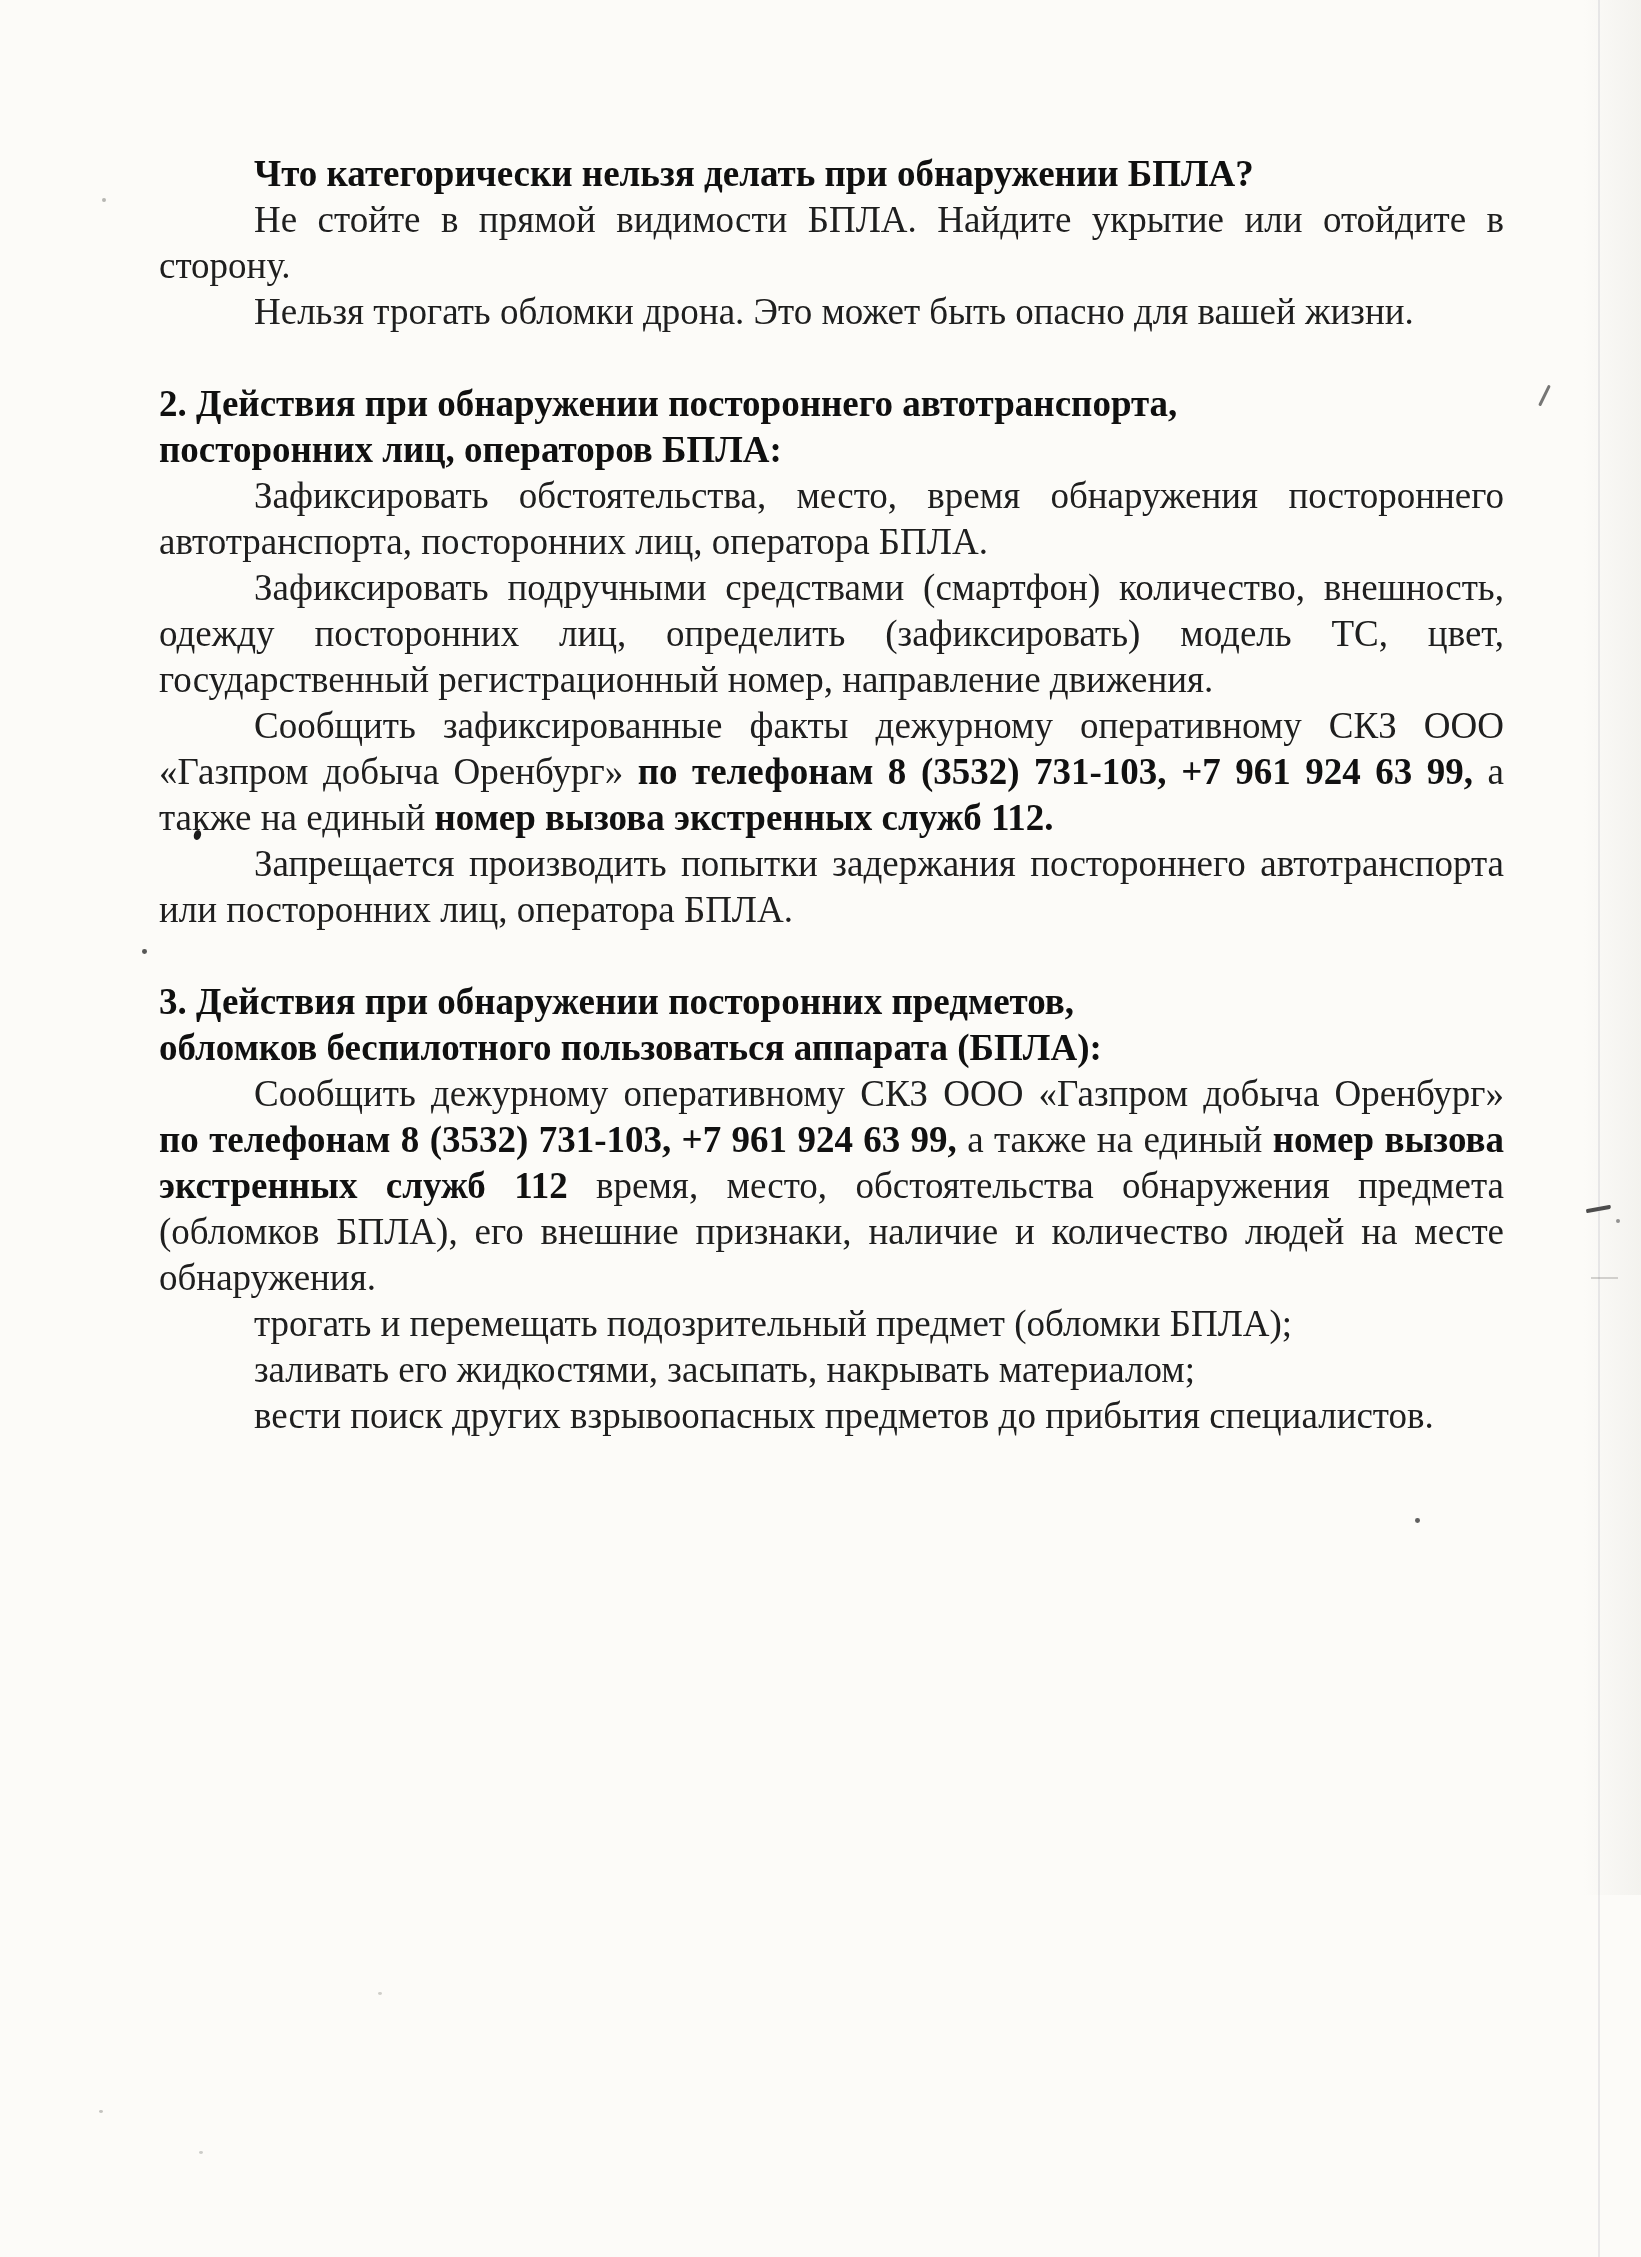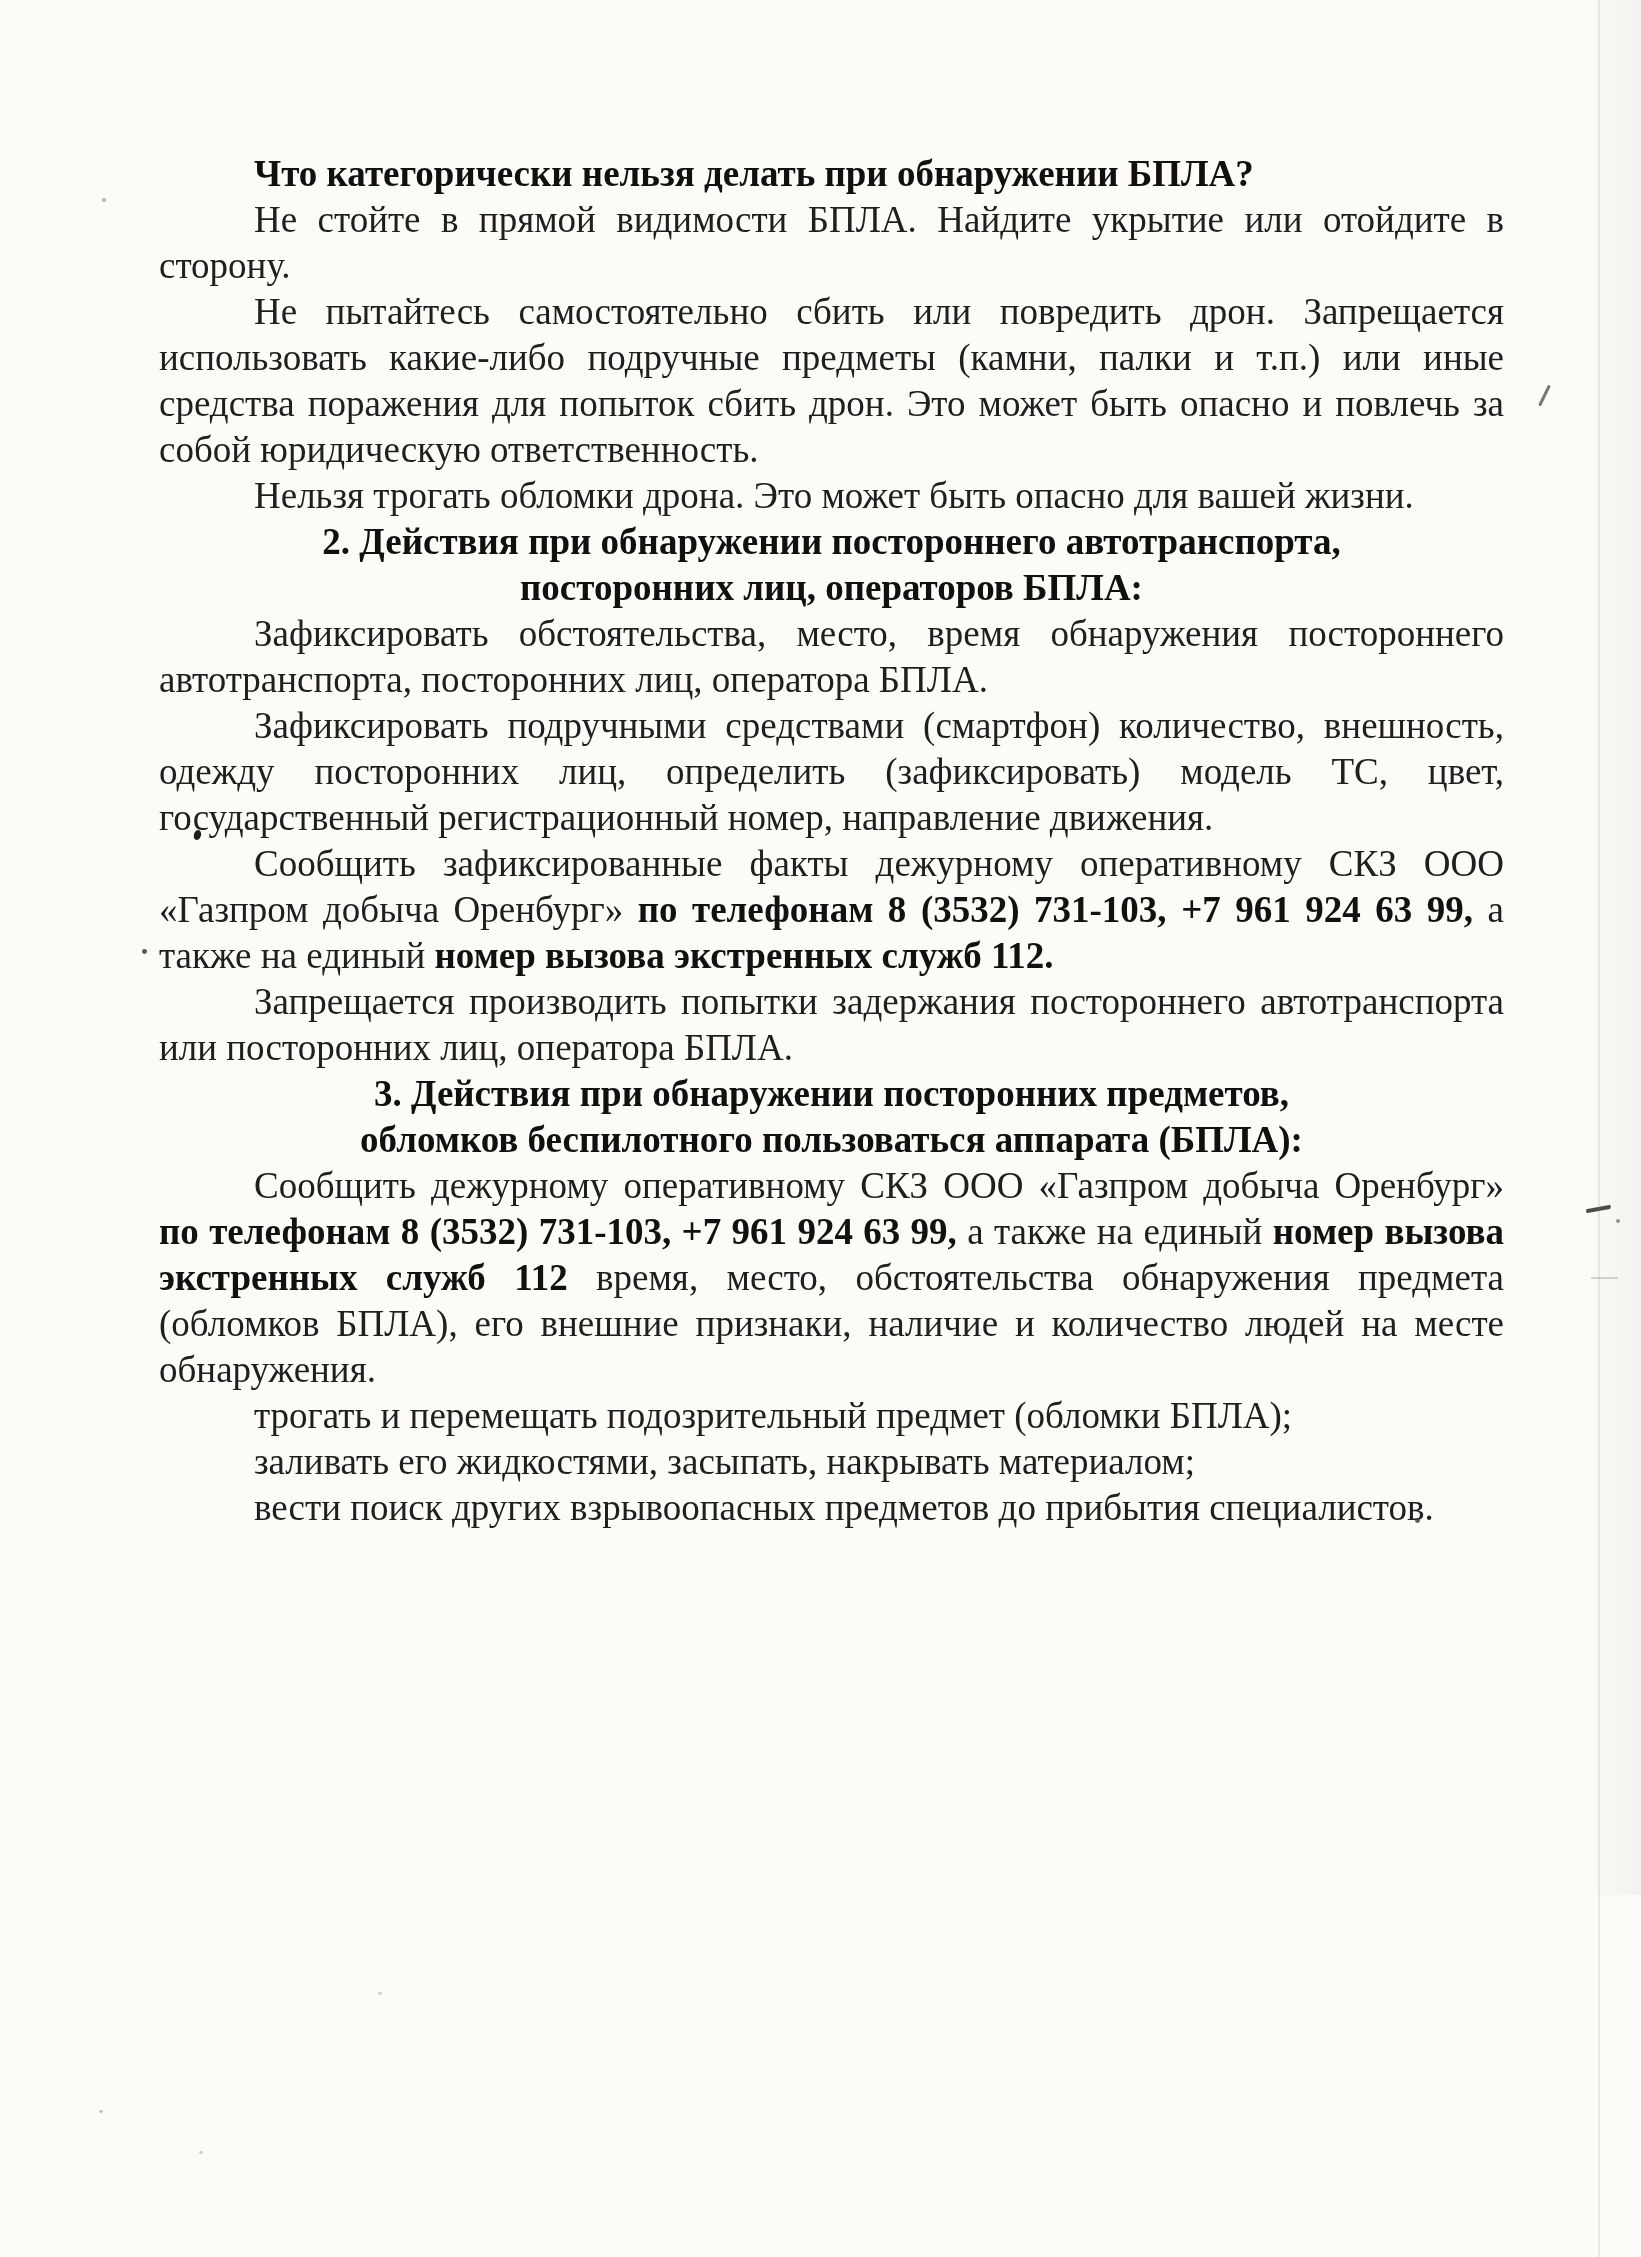--- a/index.html
+++ b/index.html
@@ -33,22 +33,23 @@
     padding: 0;
     text-indent: 95px;
   }
   p.doc-title {
     font-weight: bold;
     text-align: left;
     color: #151515;
   }
   p.heading {
     font-weight: bold;
-    text-align: center;
+    text-align: left;
     text-indent: 0;
+    margin-top: 46px;
     color: #151515;
   }
   .b { font-weight: bold; color: #161616; }
   
   .artifact { position: absolute; pointer-events: none; }
   .a-dot1   { left: 194px;  top: 830px;  width: 6.8px;  height: 9.7px; background: #1c1c1c; border-radius: 50%; transform: rotate(18deg); }
   .a-dot2   { left: 142px;  top: 949px;  width: 4.8px;  height: 4.8px;  background: #3a3a3a; border-radius: 50%; opacity: .85; }
   .a-dot3   { left: 1415px; top: 1518px; width: 4.8px;  height: 4.8px;  background: #3a3a3a; border-radius: 50%; opacity: .8; }
   .a-dot4   { left: 102px;  top: 198px;  width: 3.9px;  height: 3.9px;  background: #9a9a96; border-radius: 50%; opacity: .7; }
   .a-tick1  { left: 1543px; top: 384px;  width: 2.9px;  height: 23px; background: #4a4a4a; transform: rotate(26deg); border-radius: 1.9px; opacity: .75; }
@@ -61,21 +62,20 @@
   .a-speck3 { left: 378px;  top: 1992px; width: 3.9px; height: 2.9px; background: #cfcec9; border-radius: 50%; }
 </style>
 </head>
 <body>
 
 <div class="page">
   <div class="content">
 
     <p class="doc-title">Что категорически нельзя делать при обнаружении БПЛА?</p>
     <p>Не стойте в прямой видимости БПЛА. Найдите укрытие или отойдите в сторону.</p>
-    <p>Не пытайтесь самостоятельно сбить или повредить дрон. Запрещается использовать какие-либо подручные предметы (камни, палки и т.п.) или иные средства поражения для попыток сбить дрон. Это может быть опасно и повлечь за собой юридическую ответственность.</p>
     <p>Нельзя трогать обломки дрона. Это может быть опасно для вашей жизни.</p>
 
     <p class="heading"><span>2. Действия при обнаружении постороннего автотранспорта,</span><br><span>посторонних лиц, операторов БПЛА:</span></p>
     <p>Зафиксировать обстоятельства, место, время обнаружения постороннего автотранспорта, посторонних лиц, оператора БПЛА.</p>
     <p>Зафиксировать подручными средствами (смартфон) количество, внешность, одежду посторонних лиц, определить (зафиксировать) модель ТС, цвет, государственный регистрационный номер, направление движения.</p>
     <p><span>Сообщить зафиксированные факты дежурному оперативному СКЗ ООО «Газпром добыча Оренбург» </span><span class="b">по телефонам 8 (3532) 731-103, +7 961 924 63 99,</span><span> а также на единый </span><span class="b">номер вызова экстренных служб 112.</span></p>
     <p>Запрещается производить попытки задержания постороннего автотранспорта или посторонних лиц, оператора БПЛА.</p>
 
     <p class="heading"><span>3. Действия при обнаружении посторонних предметов,</span><br><span>обломков беспилотного пользоваться аппарата (БПЛА):</span></p>
     <p><span>Сообщить дежурному оперативному СКЗ ООО «Газпром добыча Оренбург» </span><span class="b">по телефонам 8 (3532) 731-103, +7 961 924 63 99,</span><span> а также на единый </span><span class="b">номер вызова экстренных служб 112</span><span> время, место, обстоятельства обнаружения предмета (обломков БПЛА), его внешние признаки, наличие и количество людей на месте обнаружения.</span></p>

